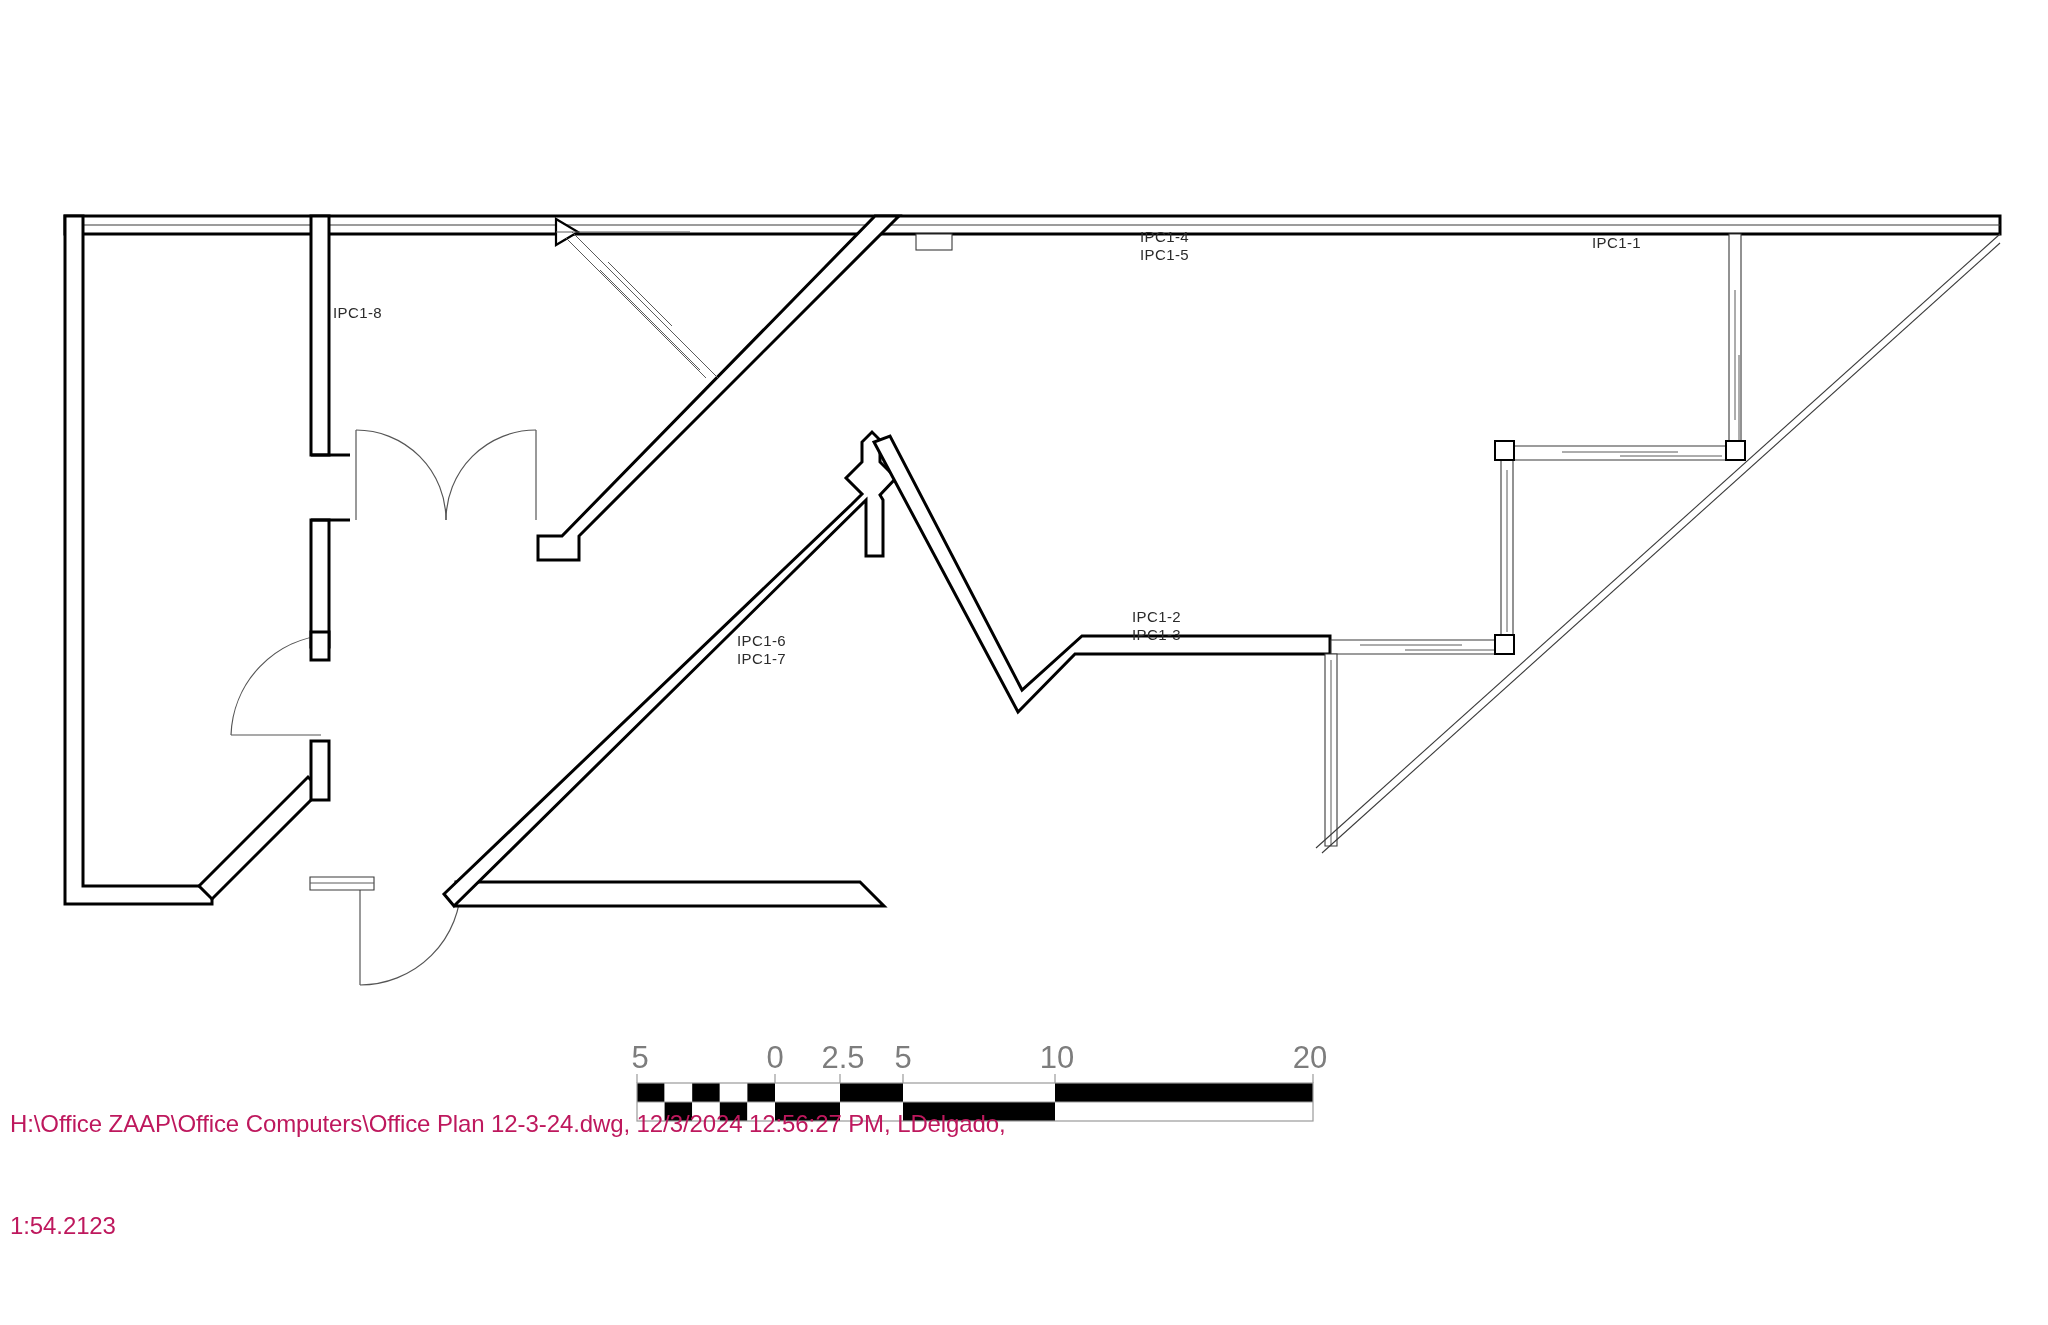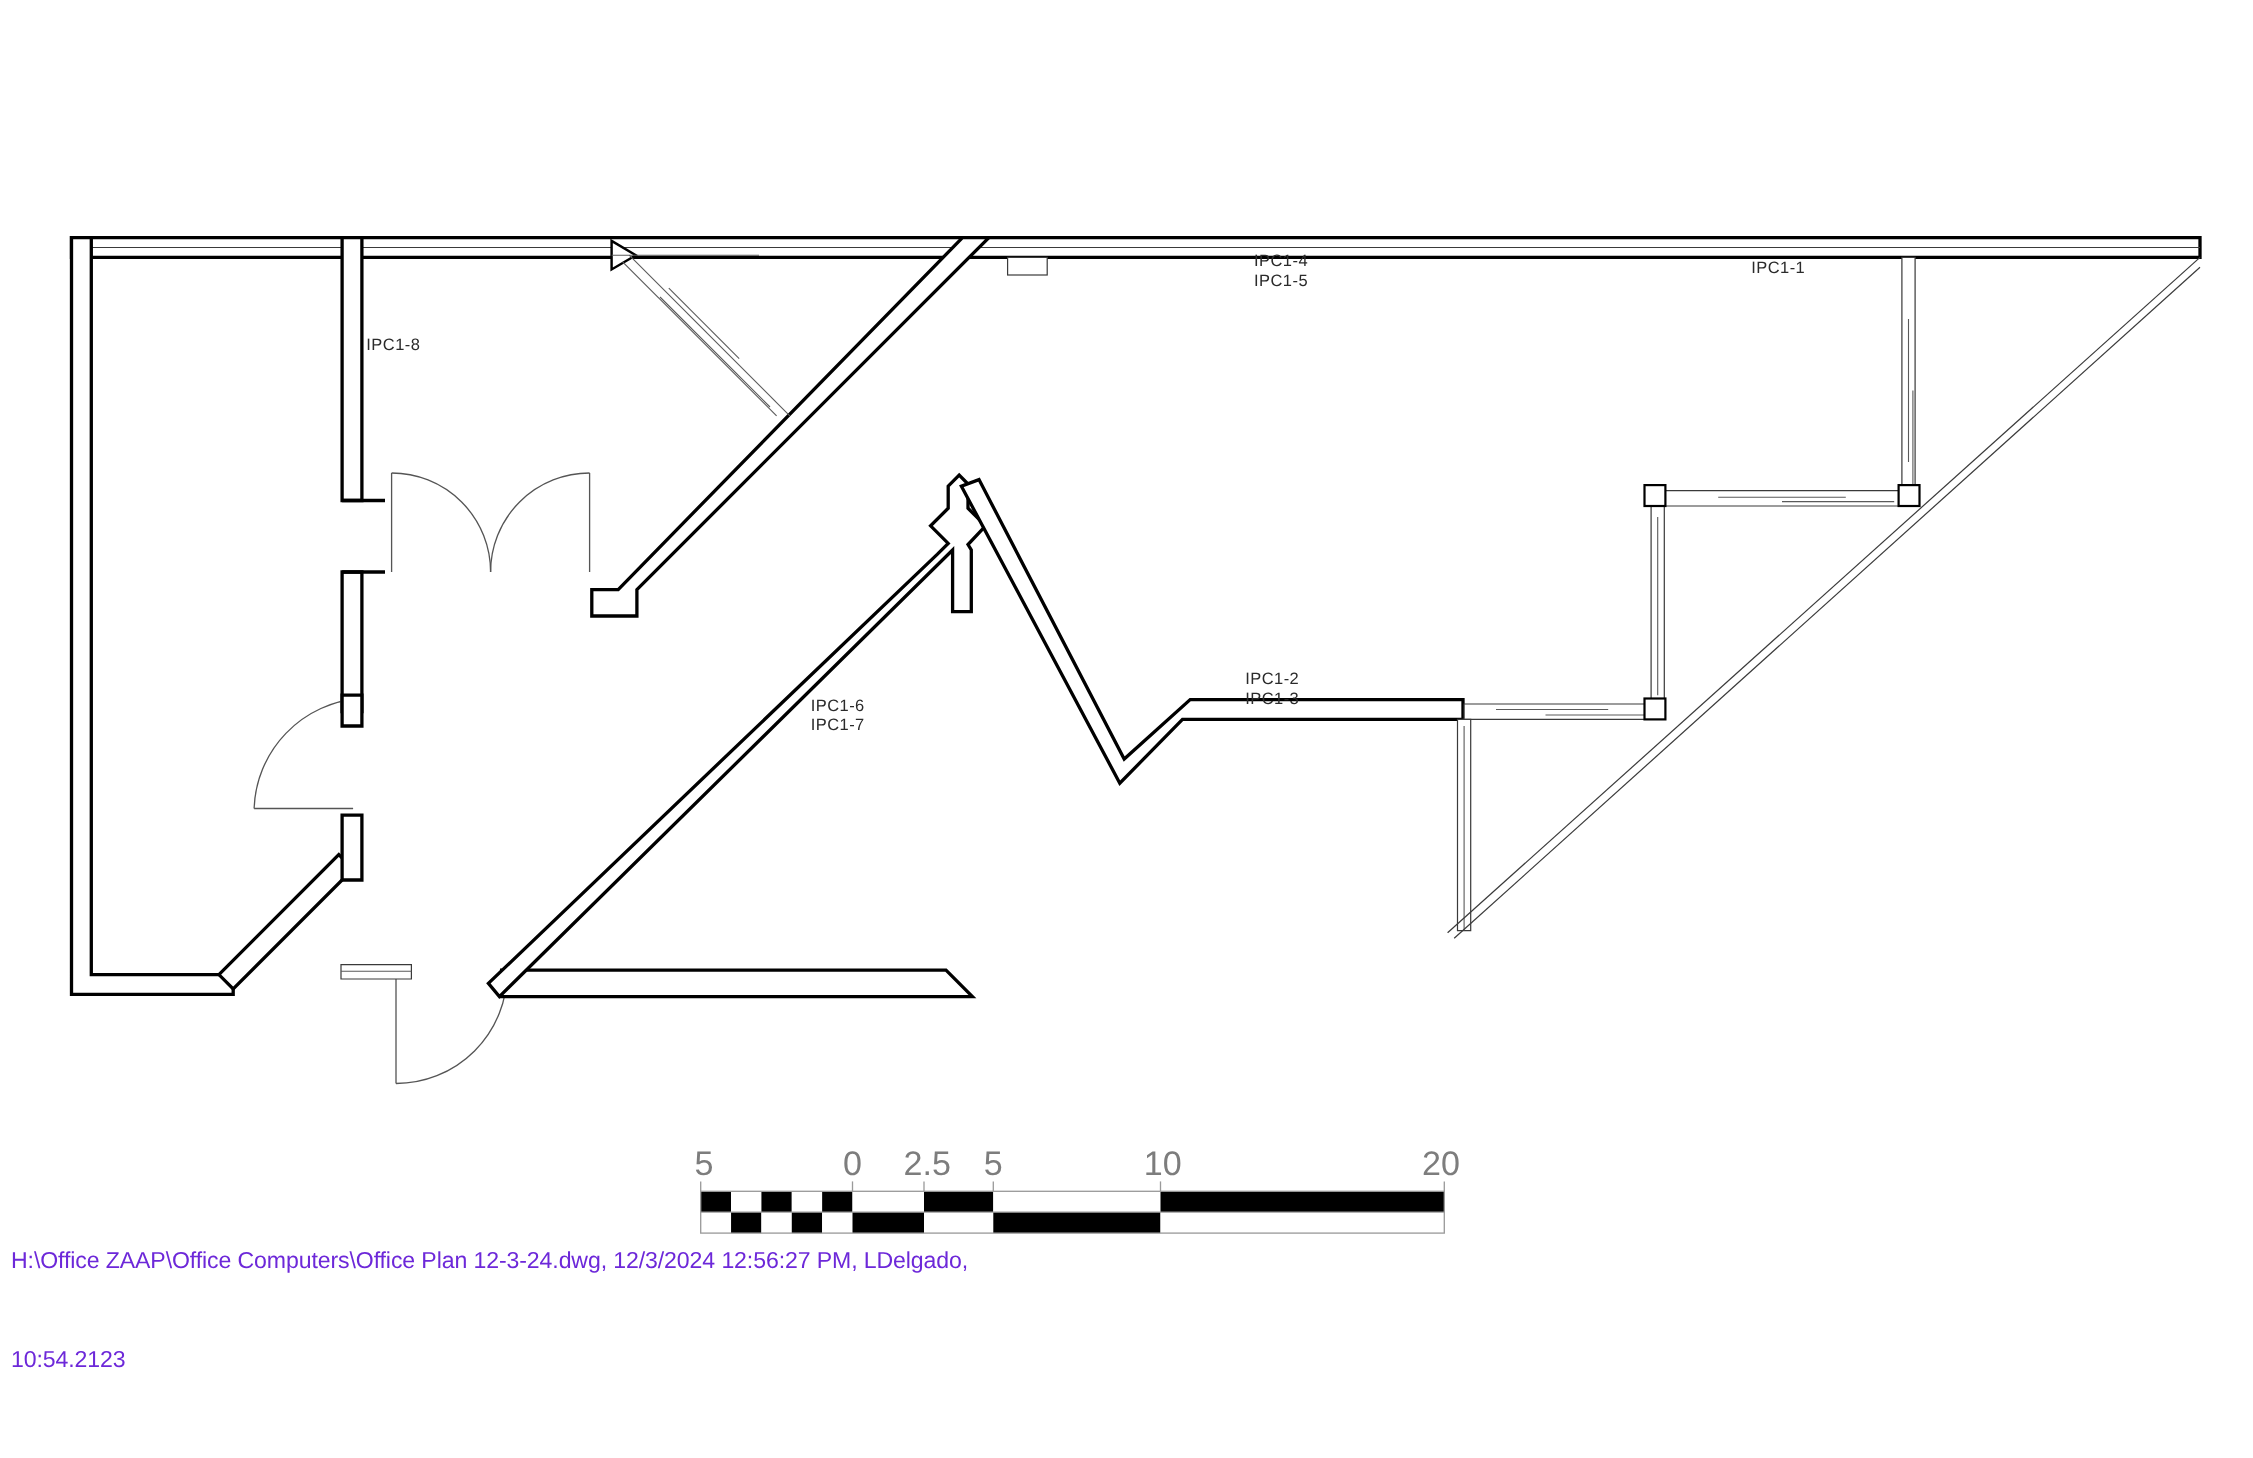--- a/index.html
+++ b/index.html
@@ -32,23 +32,23 @@
     height: 1325px;
     display: block;
   }
 
   
   #footer-block {
     position: absolute;
     left: 10px;
     bottom: 14px;
     font-family: "Liberation Sans", sans-serif;
-    font-size: 21px;
+    font-size: 24px;
     line-height: 1.42;
-    color: #6d28d9;
+    color: #be185d;
     letter-spacing: -0.1px;
     white-space: pre;
   }
   #footer-block .footer-line { display: block; }
 
   
   .wall-heavy  { fill: #ffffff; stroke: #000000; stroke-width: 3.0; stroke-linejoin: miter; }
   .wall-solid  { fill: none;    stroke: #000000; stroke-width: 3.0; stroke-linejoin: miter; stroke-linecap: butt; }
   .wall-thin   { fill: #ffffff; stroke: #3a3a3a; stroke-width: 1.1; stroke-linejoin: miter; }
   .line-thin   { fill: none;    stroke: #3a3a3a; stroke-width: 1.1; stroke-linecap: butt; }
@@ -309,16 +309,16 @@
       <g>
         <rect class="scale-frame" x="637" y="1083" width="676" height="38"></rect>
         <line class="scale-frame" x1="637" y1="1102" x2="1313" y2="1102"></line>
       </g>
     </g>
 
   </svg>
 
   <div id="footer-block">
     <span class="footer-line">H:\Office ZAAP\Office Computers\Office Plan 12-3-24.dwg, 12/3/2024 12:56:27 PM, LDelgado,</span>
-    <span class="footer-line">10:54.2123</span>
+    <span class="footer-line">1:54.2123</span>
   </div>
 
 </div>
 
 </body></html>

